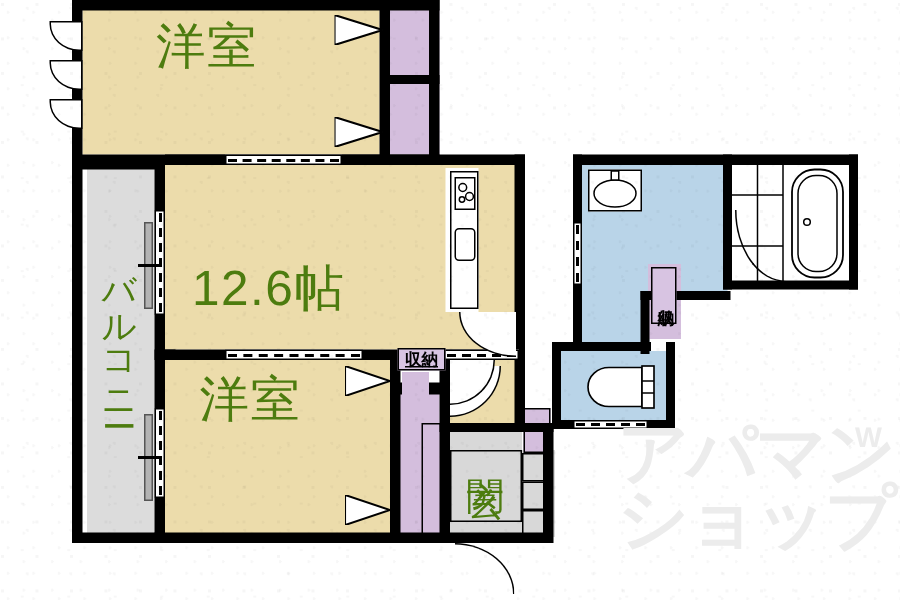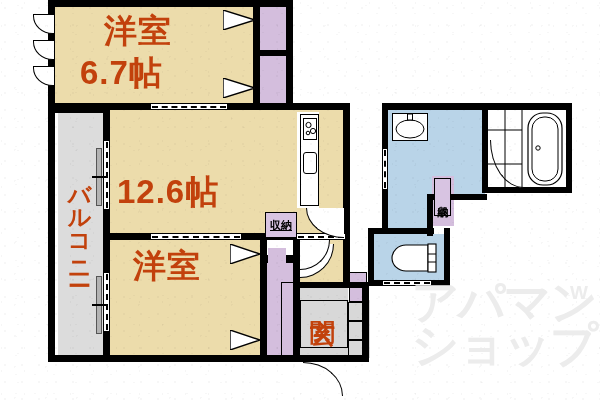--- a/index.html
+++ b/index.html
@@ -33,22 +33,22 @@
   .f-ldk{background:#ecdcab;}
   .f-wet{background:#b9d4e8;}
   .f-balc{background:#dcdcdc;}
   .f-genkan{background:#d8d8d8;}
   .f-closet{background:#d4bedd;}
   .f-white{background:#ffffff;}
   
   .w{position:absolute;background:#000000;}
   .thin{position:absolute;background:#000000;}
   
-  .lbl{position:absolute;color:#c2410c;line-height:1;white-space:nowrap;
-       font-family:"Liberation Sans", sans-serif;font-weight:700;}
+  .lbl{position:absolute;color:#4d7c0f;line-height:1;white-space:nowrap;
+       font-family:"Liberation Sans", sans-serif;font-weight:400;}
   .lbl-v{writing-mode:vertical-rl;text-orientation:upright;white-space:nowrap;}
   .big{font-size:33px;letter-spacing:1px;}
   .sml{font-size:11px;font-weight:700;}
   .box-closet{position:absolute;background:#d8c4e2;border:1px solid #000;box-sizing:border-box;
               display:flex;align-items:center;justify-content:center;}
   .fix{position:absolute;border:1px solid #000;box-sizing:border-box;background:#fff;}
   .fix-t{position:absolute;border:1px solid #000;box-sizing:border-box;background:transparent;}
   .sash{position:absolute;background:#b3b3b3;border:1px solid #555;box-sizing:border-box;}
   
   .slide{position:absolute;background:#fff;border:1px solid #000;box-sizing:border-box;}
@@ -227,31 +227,30 @@
   <div class="fix-t" style="left:281px;top:282px;width:18px;height:76px;"></div>
   <div class="fix-t" style="left:349px;top:272px;width:18px;height:30px;"></div>
   <div class="fix-t" style="left:348px;top:302px;width:20px;height:19px;"></div>
   <div class="fix-t" style="left:348px;top:321px;width:20px;height:19px;"></div>
   <div class="fix-t" style="left:348px;top:340px;width:20px;height:18px;"></div>
   <div class="fix-t" style="left:300px;top:300px;width:48px;height:48px;"></div>
 
   <div class="room f-closet" style="left:268px;top:248px;width:18px;height:16px;"></div>
 
   <div class="lbl big" style="left:104px;top:14px;z-index:5;">洋室</div>
-  <div class="lbl big" style="left:80px;top:56px;z-index:5;">6.7帖</div>
-
-  <div class="lbl big" style="left:117px;top:175px;z-index:5;">12.6帖</div>
+
+  <div class="lbl big" style="left:128px;top:175px;z-index:5;">12.6帖</div>
 
   <div class="lbl big" style="left:133px;top:249px;z-index:5;">洋室</div>
 
   <div class="lbl lbl-v" style="left:68px;top:168px;font-size:23px;z-index:5;">バルコニー</div>
 
   <div class="lbl lbl-v" style="left:310px;top:300px;font-size:25px;z-index:5;">玄関</div>
 
-  <div class="box-closet" style="left:265px;top:212px;width:32px;height:26px;z-index:5;text-decoration:underline;">
+  <div class="box-closet" style="left:265px;top:232px;width:32px;height:15px;z-index:5;text-decoration:underline;">
     <span class="sml">収納</span>
   </div>
 
   <div class="box-closet" style="left:434px;top:178px;width:17px;height:38px;z-index:5;">
     <span class="sml lbl-v" style="position:static;">収納</span>
   </div>
 
   <div id="wm">
     <div class="l1">アパマン</div>
     <div class="l2">ショップ</div>

